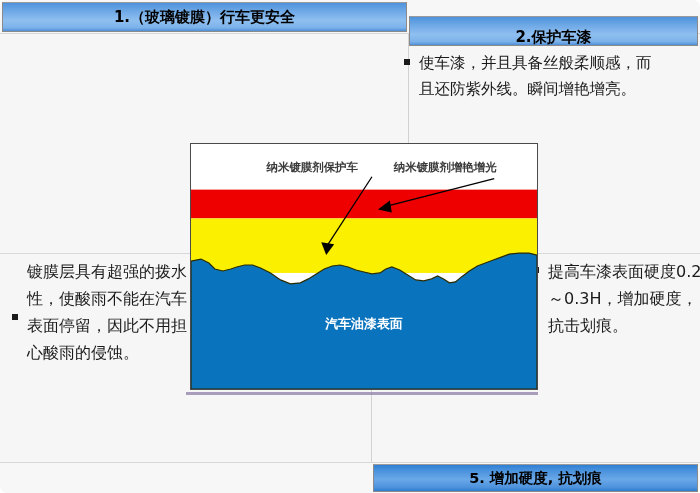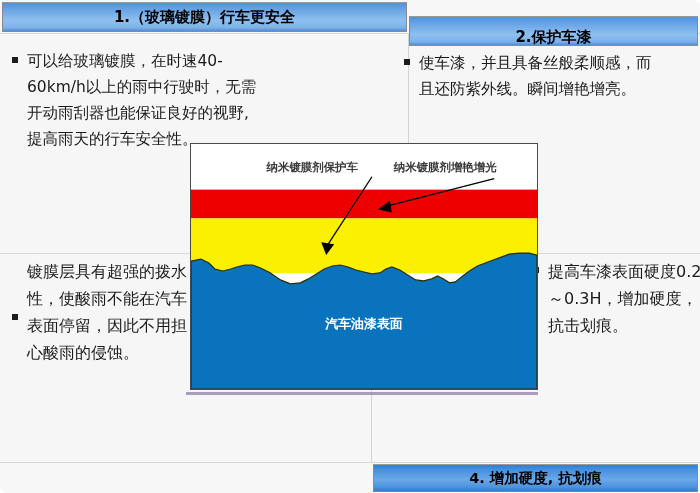--- a/index.html
+++ b/index.html
@@ -167,24 +167,20 @@
   <div class="pane" id="pane-br"></div>
 
   <div class="banner" id="banner-1">
     <span class="banner-label">1.（玻璃镀膜）行车更安全</span>
   </div>
 
   <div class="banner" id="banner-2">
     <span class="banner-label">2.保护车漆</span>
   </div>
 
-  <div class="bullet-block" id="txt-tl">
-    <span class="bullet-mark"></span>
-    <span class="bullet-text">可以给玻璃镀膜，在时速40-60km/h以上的雨中行驶时，无需开动雨刮器也能保证良好的视野,提高雨天的行车安全性。</span>
-  </div>
 
   <div class="bullet-block" id="txt-tr">
     <span class="bullet-mark"></span>
     <span class="bullet-text">使车漆，并且具备丝般柔顺感，而且还防紫外线。瞬间增艳增亮。</span>
   </div>
 
   <div class="bullet-block" id="txt-bl">
     <span class="bullet-mark"></span>
     <span class="bullet-text">镀膜层具有超强的拨水性，使酸雨不能在汽车表面停留，因此不用担心酸雨的侵蚀。</span>
   </div>
@@ -223,16 +219,16 @@
       <text class="fig-caption-text" x="76" y="27" text-anchor="start">纳米镀膜剂保护车</text>
       <text class="fig-caption-text" x="204" y="27" text-anchor="start">纳米镀膜剂增艳增光</text>
       <text class="fig-base-text" x="174" y="186" text-anchor="middle">汽车油漆表面</text>
     </svg>
   </div>
 
   <div id="purple-rule"></div>
 
 
   <div class="banner banner-bottom" id="banner-4">
-    <span class="banner-label small">4. 增加硬度, 抗划痕</span>
+    <span class="banner-label small">5. 增加硬度, 抗划痕</span>
   </div>
 
 </div>
 
 </body></html>

